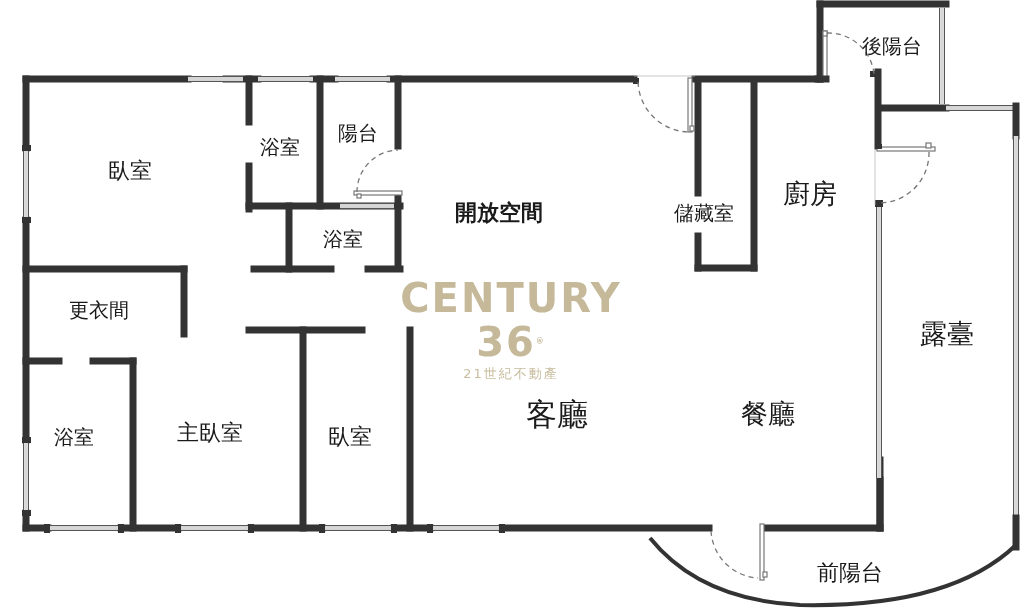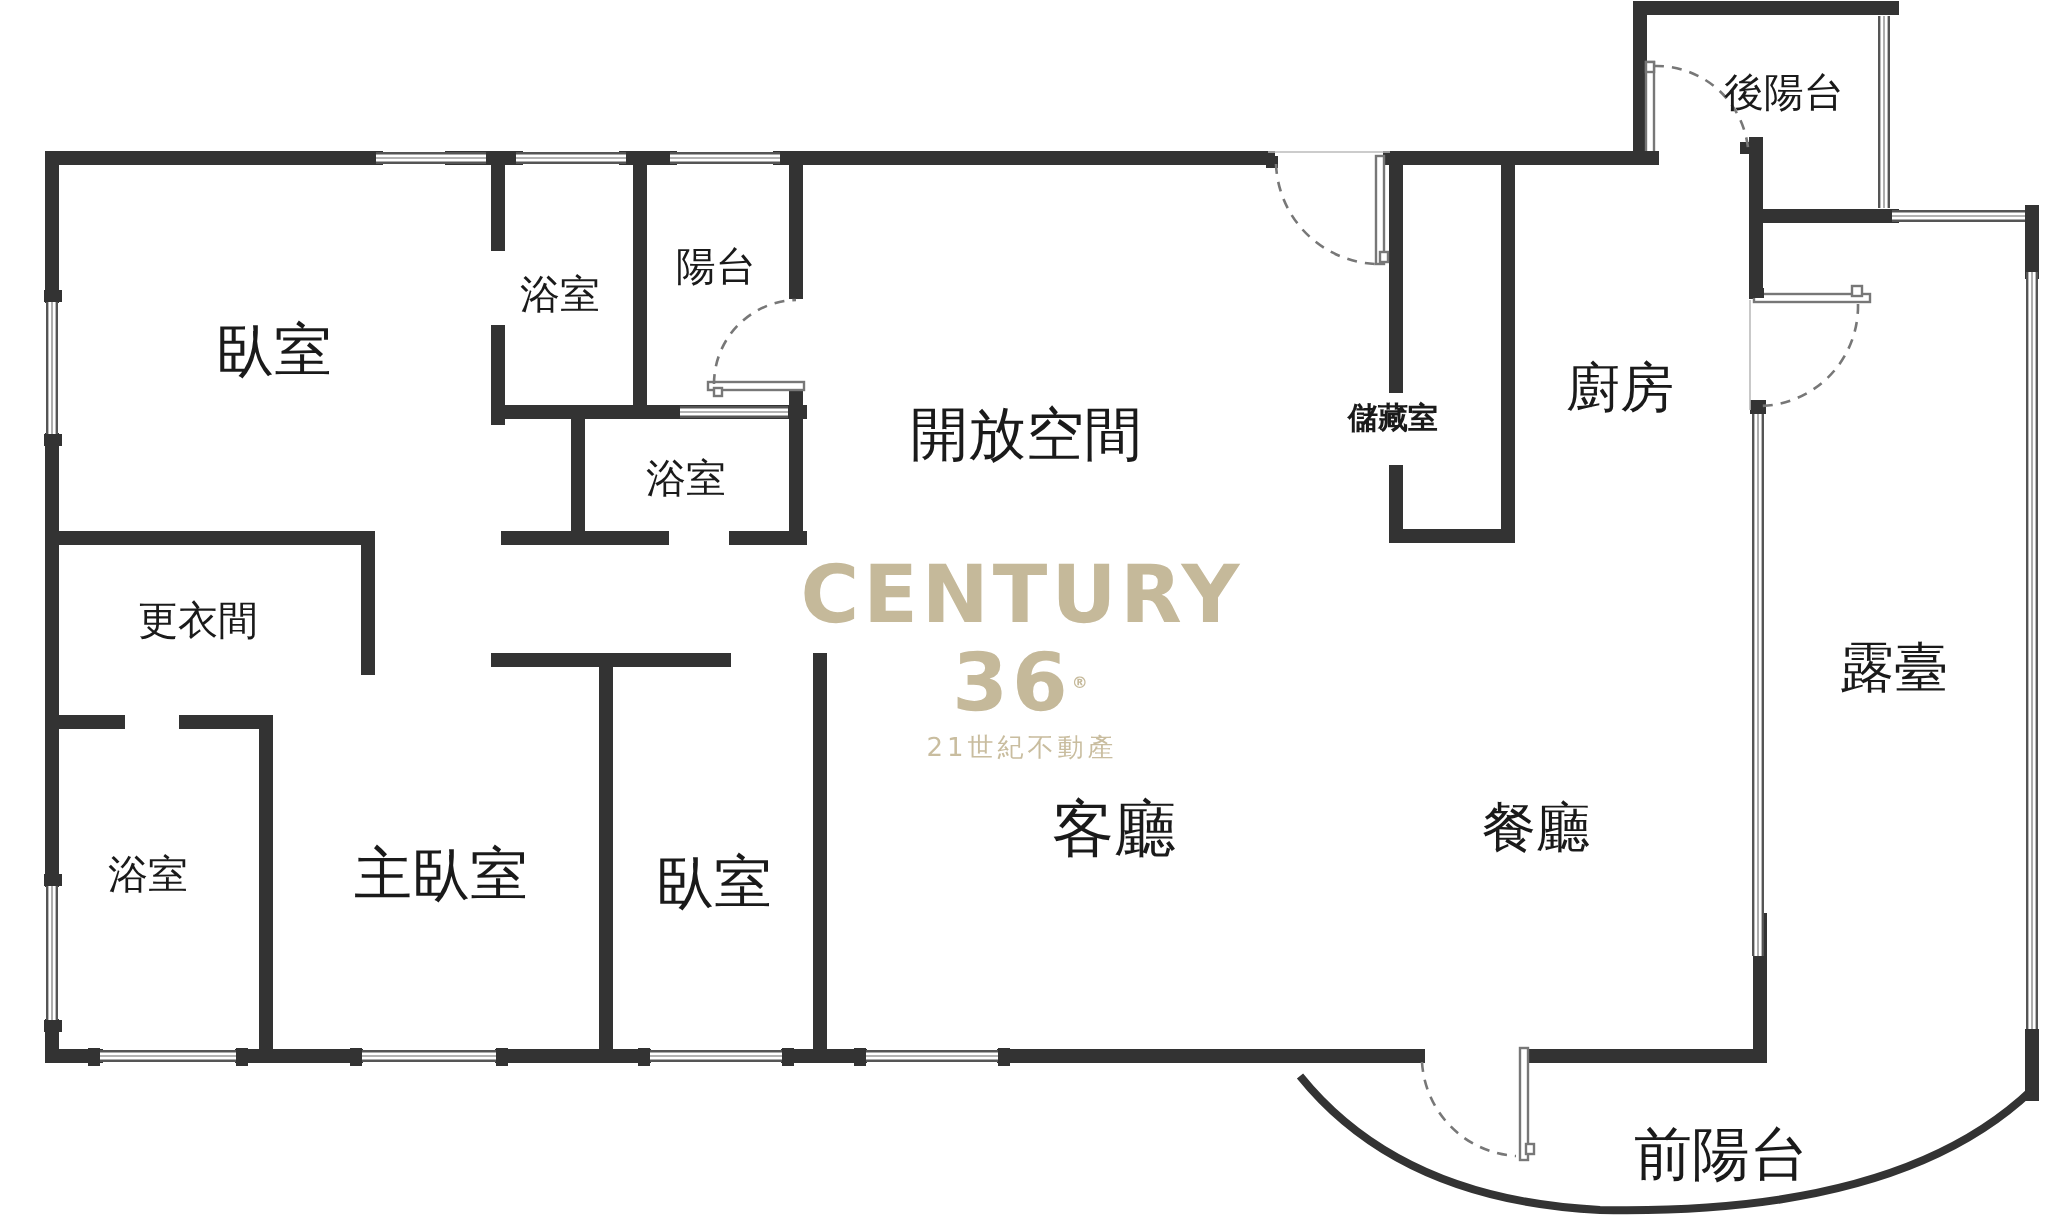--- a/index.html
+++ b/index.html
@@ -8,23 +8,23 @@
   .wall { stroke: #333333; stroke-width: 7; stroke-linecap: square; fill: none; }
   .win-outer { stroke: #555555; stroke-width: 6; fill: none; }
   .win-inner { stroke: #ffffff; stroke-width: 3.6; fill: none; }
   .win-mid { stroke: #9a9a9a; stroke-width: 0.8; fill: none; }
   .jamb { fill: #333333; }
   .door-leaf { fill: #ffffff; stroke: #777777; stroke-width: 1.2; }
   .door-arc { stroke: #777777; stroke-width: 1.3; stroke-dasharray: 5 4; fill: none; }
   .thin { stroke: #bbbbbb; stroke-width: 0.8; fill: none; }
   .balcony-curve { stroke: #333333; stroke-width: 4; fill: none; }
   .room-label { position: absolute; color: #1a1a1a; white-space: nowrap; font-family: "DejaVu Sans", sans-serif; }
-  .lbl-md { font-size: 29px; }
+  .lbl-md { font-size: 22px; }
   .lbl-sm { font-size: 20px; }
-  .lbl-xs { font-size: 15px; font-weight: bold; }
+  .lbl-xs { font-size: 20px; }
   .lbl-lg { font-size: 31px; margin-left: 20px; }
   .lbl-xl { font-size: 27px; }
   .brand { position: absolute; left: 358px; top: 276px; width: 306px; text-align: center; }
   .brand-main { font-family: "DejaVu Sans", sans-serif; font-weight: bold; font-size: 40px; letter-spacing: 2px; color: #c5b99a; line-height: 44px; }
   .brand-reg { font-size: 8px; vertical-align: bottom; color: #c5b99a; }
   .brand-sub { font-family: "DejaVu Sans", sans-serif; font-weight: normal; font-size: 13px; letter-spacing: 2px; color: #c9bd9f; margin-top: 1px; }
 </style>
 </head>
 <body>
 
@@ -214,21 +214,21 @@
     <path class="door-arc" d="M 711 531 A 50 50 0 0 0 758 578"></path>
   </g>
 
   <path class="balcony-curve" d="M 650 538 Q 700 600 800 605 Q 950 608 1016 545"></path>
 </svg>
 
 <div class="room-label lbl-md" style="left:108px; top:156px;">臥室</div>
 <div class="room-label lbl-sm" style="left:260px; top:134px;">浴室</div>
 <div class="room-label lbl-sm" style="left:338px; top:120px;">陽台</div>
 <div class="room-label lbl-sm" style="left:323px; top:226px;">浴室</div>
-<div class="room-label lbl-md" style="left:455px; top:198px;">開放空間</div>
+<div class="room-label lbl-md" style="left:455px; top:198px;font-weight:bold;">開放空間</div>
 <div class="room-label lbl-xs" style="left:674px; top:200px;">儲藏室</div>
 <div class="room-label lbl-xl" style="left:783px; top:176px;">廚房</div>
 <div class="room-label lbl-sm" style="left:862px; top:33px;">後陽台</div>
 <div class="room-label lbl-sm" style="left:69px; top:297px;">更衣間</div>
 <div class="room-label lbl-xl" style="left:920px; top:316px;">露臺</div>
 <div class="room-label lbl-sm" style="left:54px; top:424px;">浴室</div>
 <div class="room-label lbl-md" style="left:177px; top:418px;">主臥室</div>
 <div class="room-label lbl-md" style="left:328px; top:422px;">臥室</div>
 <div class="room-label lbl-lg" style="left:506px; top:394px;">客廳</div>
 <div class="room-label lbl-xl" style="left:741px; top:396px;">餐廳</div>

